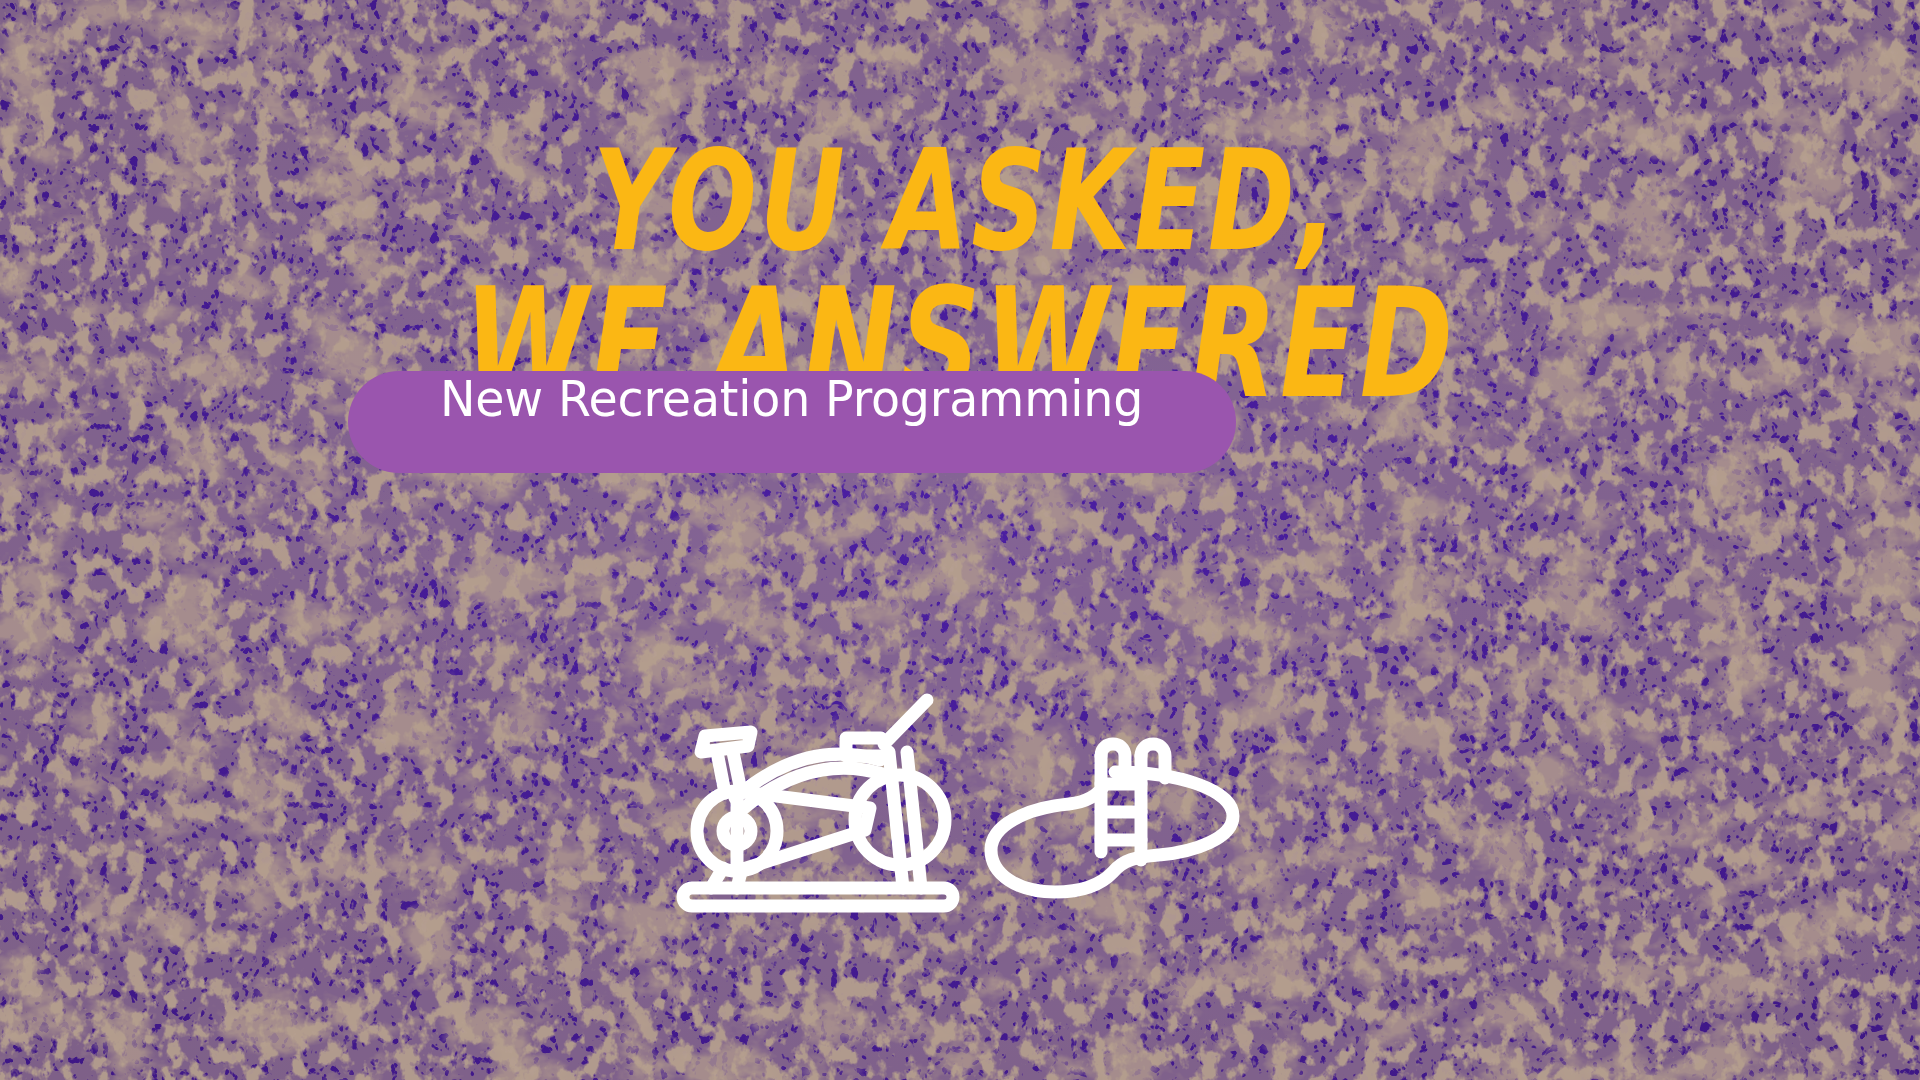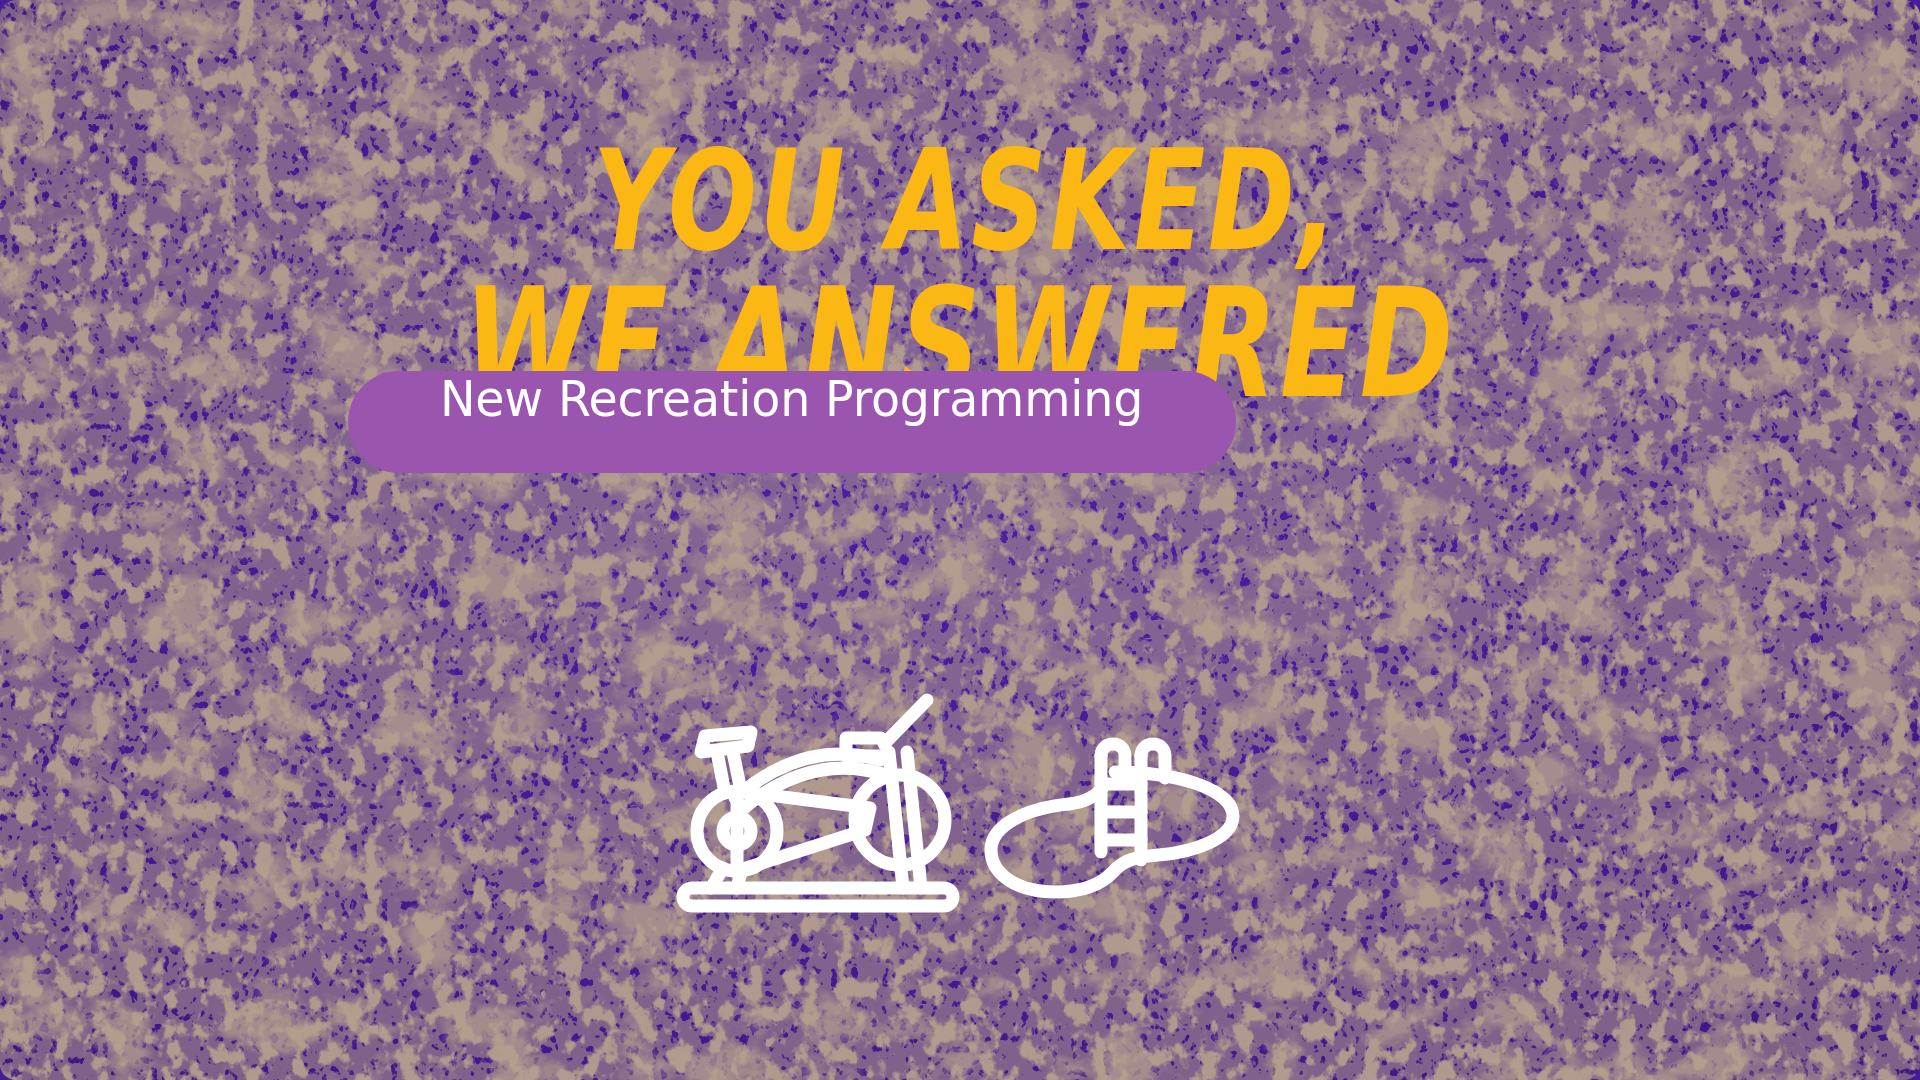--- a/index.html
+++ b/index.html
@@ -11,21 +11,20 @@
     background: #461C99;
     font-family: "Liberation Sans", sans-serif;
   }
 
   #stage {
     position: relative;
     width: 1920px;
     height: 1080px;
     background: #461C99;
     overflow: hidden;
-    border-radius: 16px;
   }
 
   
   .grunge {
     position: absolute;
     inset: 0;
     pointer-events: none;
   }
   .grunge svg { display: block; width: 100%; height: 100%; }
 

